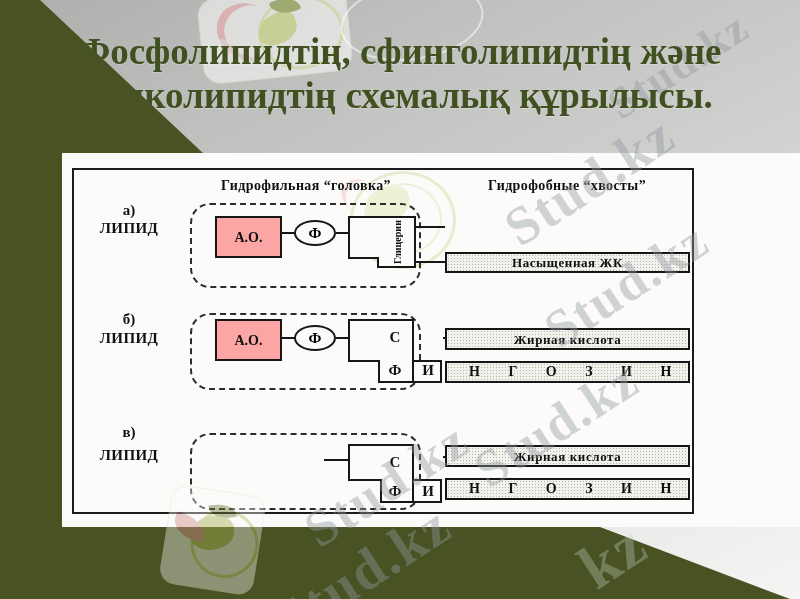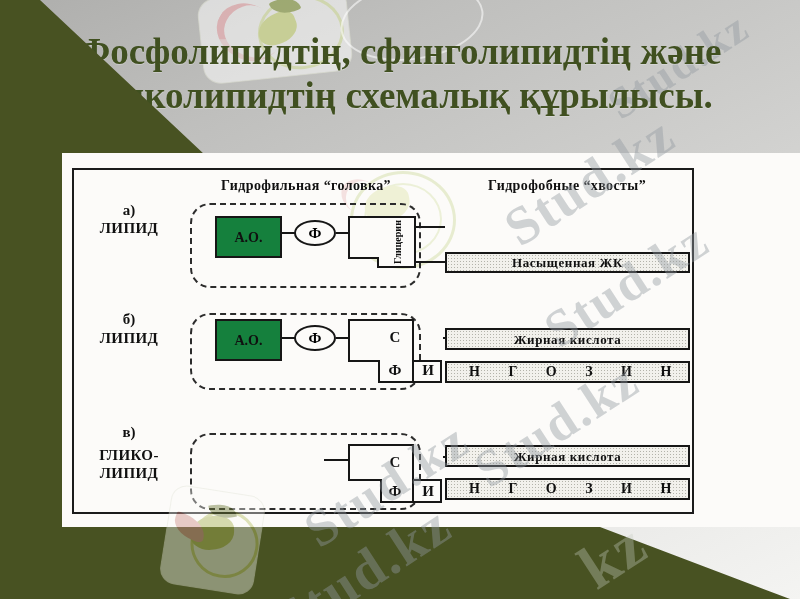--- a/index.html
+++ b/index.html
@@ -21,21 +21,21 @@
   .wm{z-index:5;font-weight:bold;color:rgba(145,152,160,0.42);white-space:nowrap;
       transform:rotate(-33deg);letter-spacing:2px;}
   .wm-under{z-index:1;}
   
   .paper{left:62px;top:153px;width:784px;height:374px;background:#fcfbf9;z-index:4;}
   .frame{left:10px;top:15px;width:622px;height:346px;border:2px solid #1b1b1b;box-sizing:border-box;}
   .hdr{font-size:14px;font-weight:bold;color:#101010;text-align:center;letter-spacing:0.4px;}
   .marker{font-size:15px;font-weight:bold;color:#101010;text-align:center;}
   .secname{font-size:15px;font-weight:bold;color:#101010;text-align:center;line-height:18px;letter-spacing:0.4px;}
   .dash{border:2px dashed #2c2c2c;border-radius:20px;box-sizing:border-box;}
-  .wbox{background:#15803d;border:2px solid #161616;box-sizing:border-box;
+  .wbox{background:#fca5a5;border:2px solid #161616;box-sizing:border-box;
         font-size:14px;font-weight:bold;color:#101010;text-align:center;}
   .ell{background:#fcfbf9;border:2px solid #161616;border-radius:50%;box-sizing:border-box;
        font-size:15px;font-weight:bold;text-align:center;}
   .conn{height:2px;background:#161616;}
   .dotted{background-color:#f2f1ec;border:2px solid #161616;box-sizing:border-box;
           background-image:radial-gradient(circle,#b3b3aa 0.7px,transparent 1px);background-size:3px 3px;
           font-size:13px;font-weight:bold;color:#101010;text-align:center;letter-spacing:0.6px;}
   .letter{font-size:15px;font-weight:bold;color:#101010;text-align:center;z-index:6;}
   .vtext{writing-mode:vertical-rl;transform:rotate(180deg);font-size:10px;font-weight:bold;
          color:#101010;display:flex;align-items:center;justify-content:center;}
@@ -122,21 +122,20 @@
         <span>Г</span>
         <span>О</span>
         <span>З</span>
         <span>И</span>
         <span>Н</span>
       </div>
     </div>
 
     <div class="abs marker" style="left:47px;top:271px;width:40px;">в)</div>
     <div class="abs secname" style="left:13px;top:293px;width:108px;">
-      <div>ГЛИКО-</div>
       <div>ЛИПИД</div>
     </div>
     <div class="abs dash" style="left:128px;top:280px;width:231px;height:77px;"></div>
     <div class="abs conn" style="left:262px;top:306px;width:24px;"></div>
     <svg class="abs" style="left:286px;top:291px;" width="96" height="60" viewBox="0 0 96 60">
       <polygon points="1,1 65,1 65,36 93,36 93,58 33,58 33,36 1,36" fill="#fcfbf9" stroke="#161616" stroke-width="2"></polygon>
       <line x1="65" y1="36" x2="65" y2="58" stroke="#161616" stroke-width="2"></line>
     </svg>
     <div class="abs letter" style="left:323px;top:301px;width:20px;">С</div>
     <div class="abs letter" style="left:323px;top:330px;width:20px;">Ф</div>

